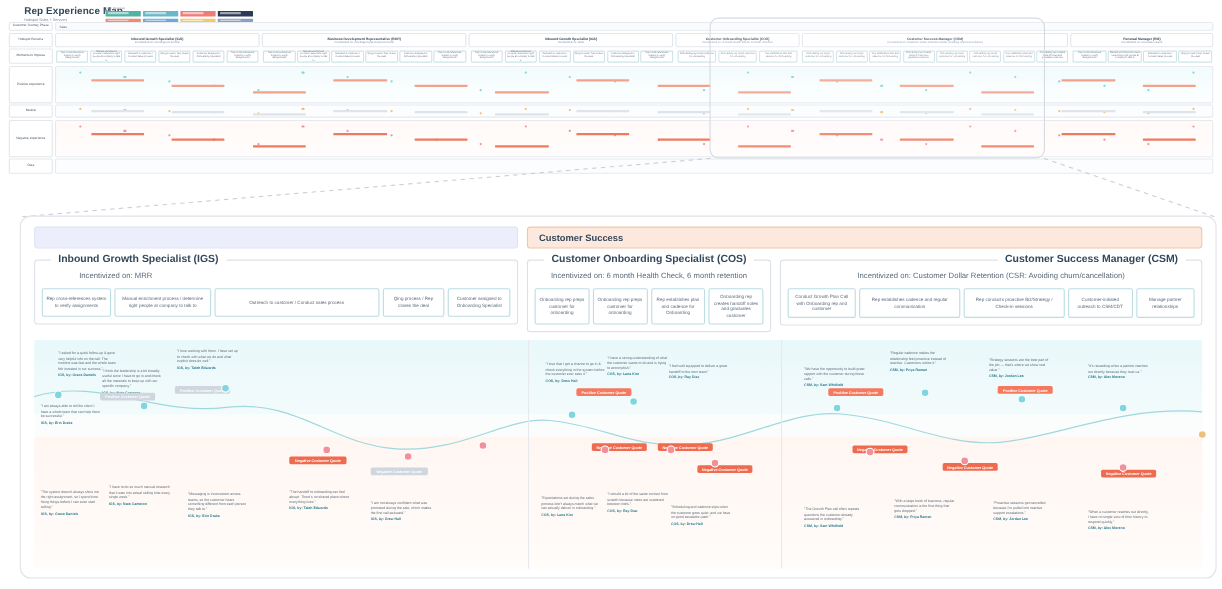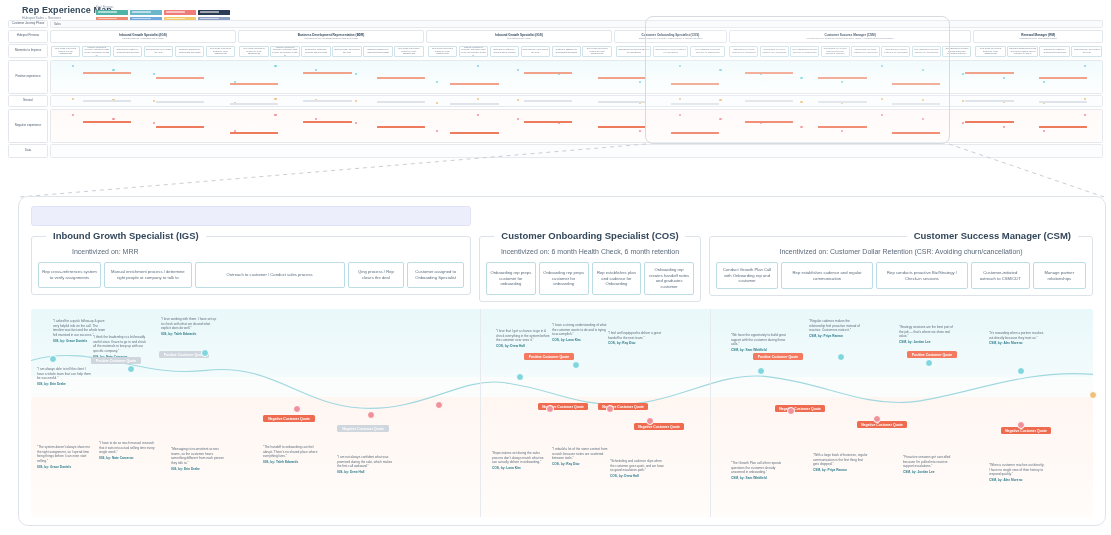--- a/index.html
+++ b/index.html
@@ -436,20 +436,21 @@
 
   <svg class="connectors">
     <line x1="646" y1="144" x2="20" y2="197" stroke="#c9cfd6" stroke-width="1" stroke-dasharray="4 4"></line>
     <line x1="949" y1="144" x2="1104" y2="197" stroke="#c9cfd6" stroke-width="1" stroke-dasharray="4 4"></line>
   </svg>
 
   <div class="zoompanel">
 
     <div class="phase-bar">
       <div class="phase sales"></div>
+      <div class="phase cs">Customer Success</div>
     </div>
 
     <div class="lanes">
 
       <div class="lane igs">
         <div class="fieldset">
           <div class="legend-title l">Inbound Growth Specialist (IGS)</div>
           <div class="incent l">Incentivized on: MRR</div>
           <div class="steps" id="steps-igs">
               <div class="step" style="flex: 62 0 0px;">Rep cross-references system to verify assignments</div>

